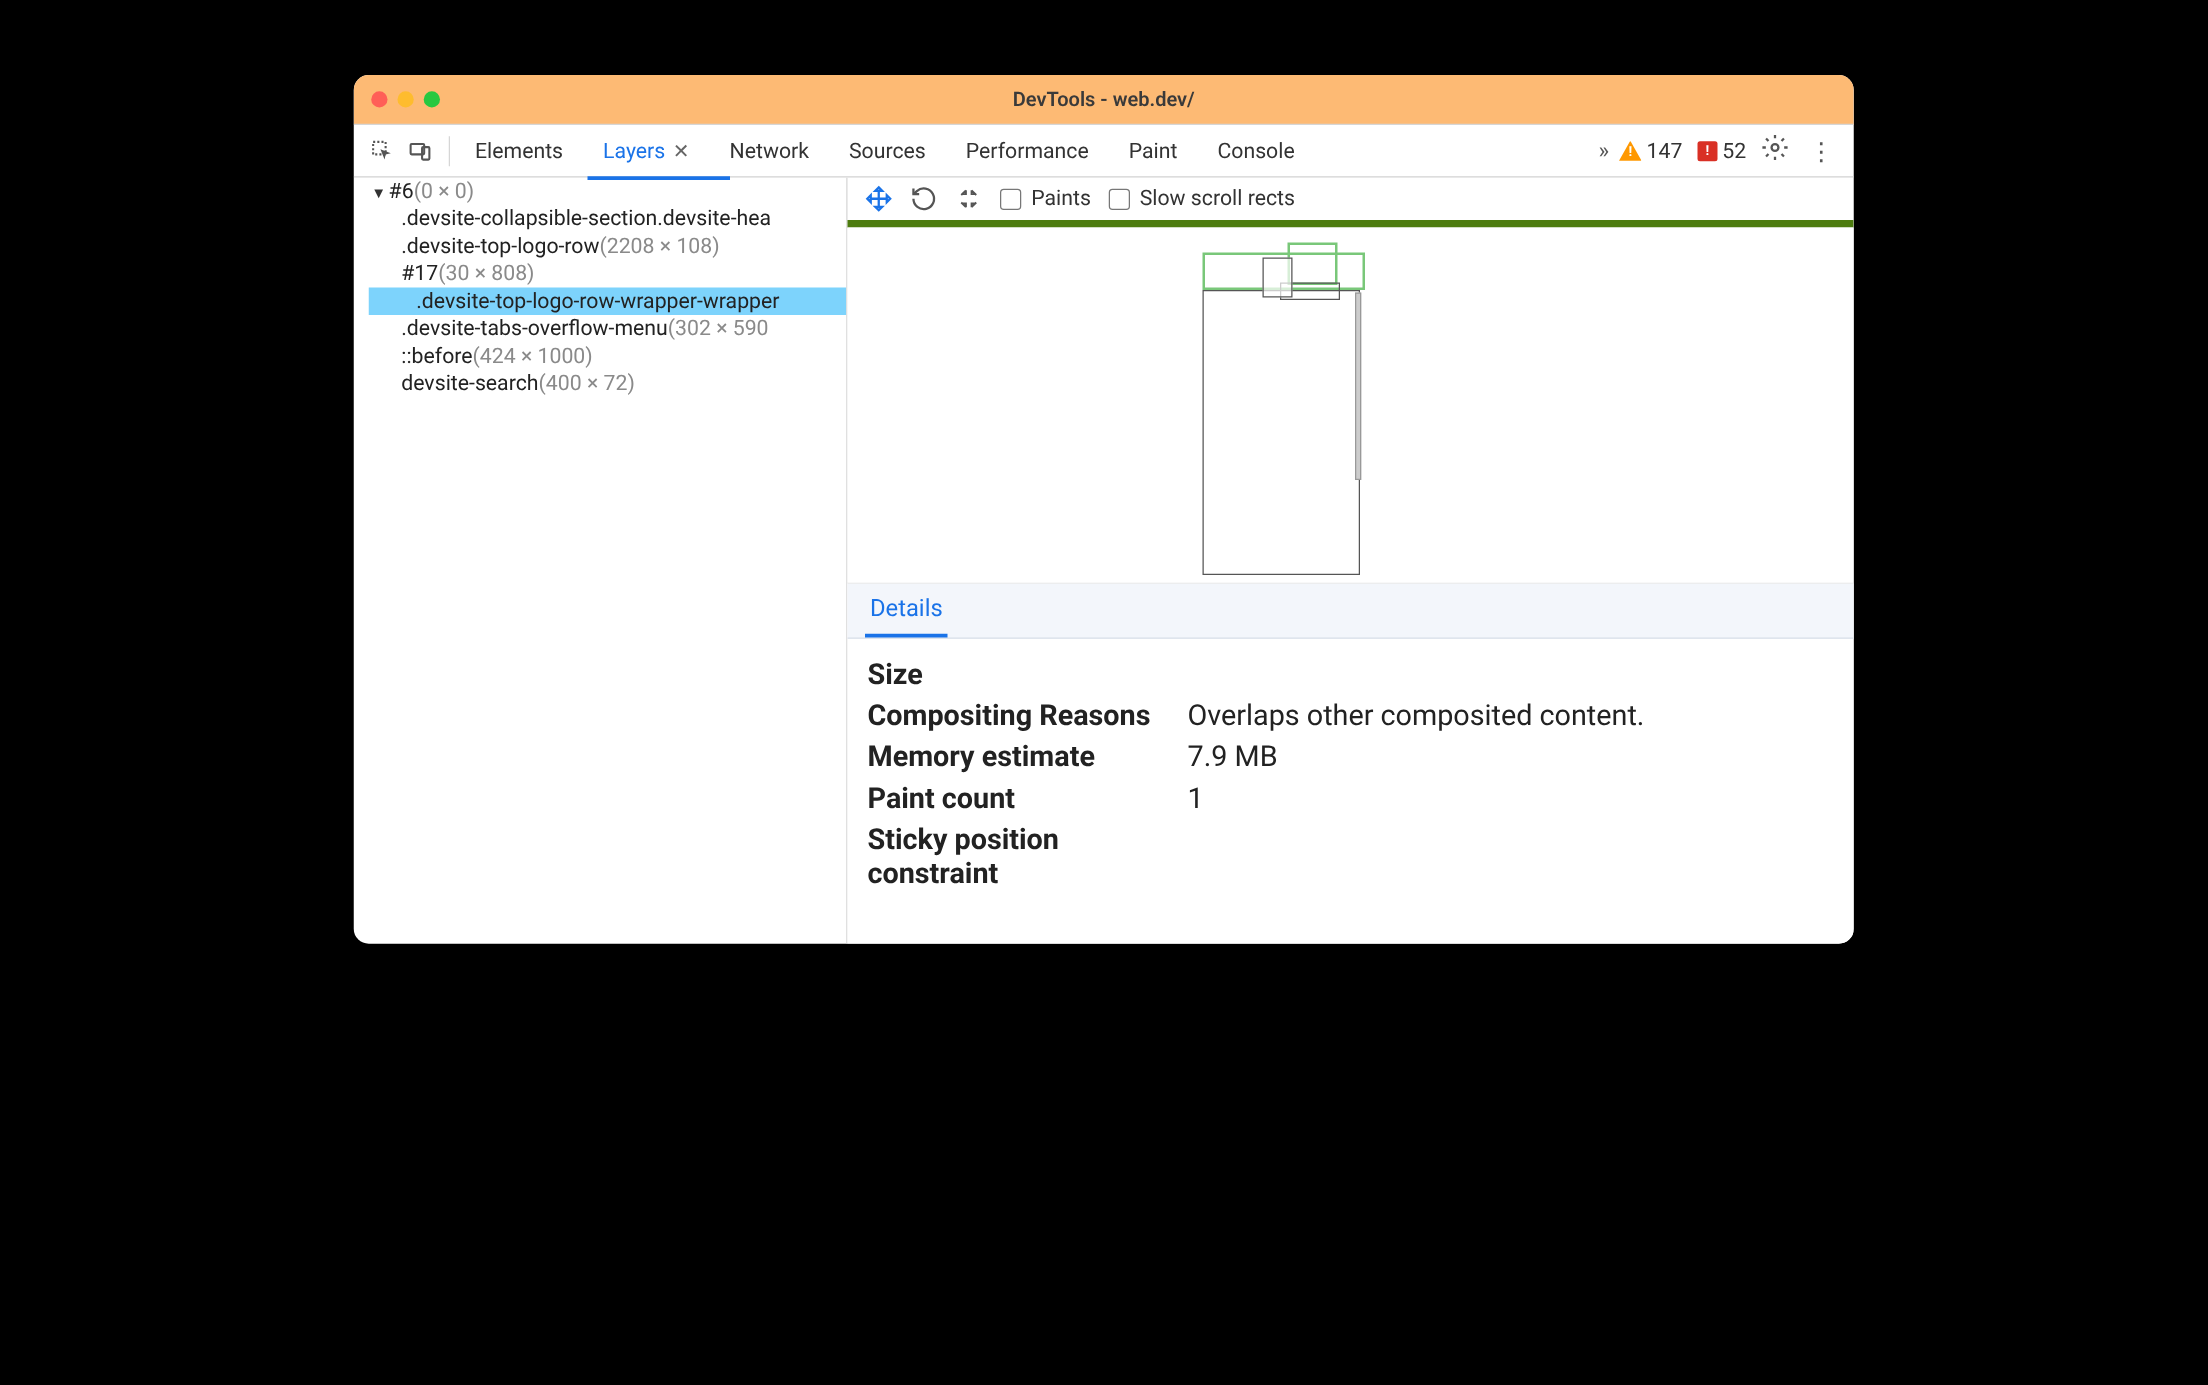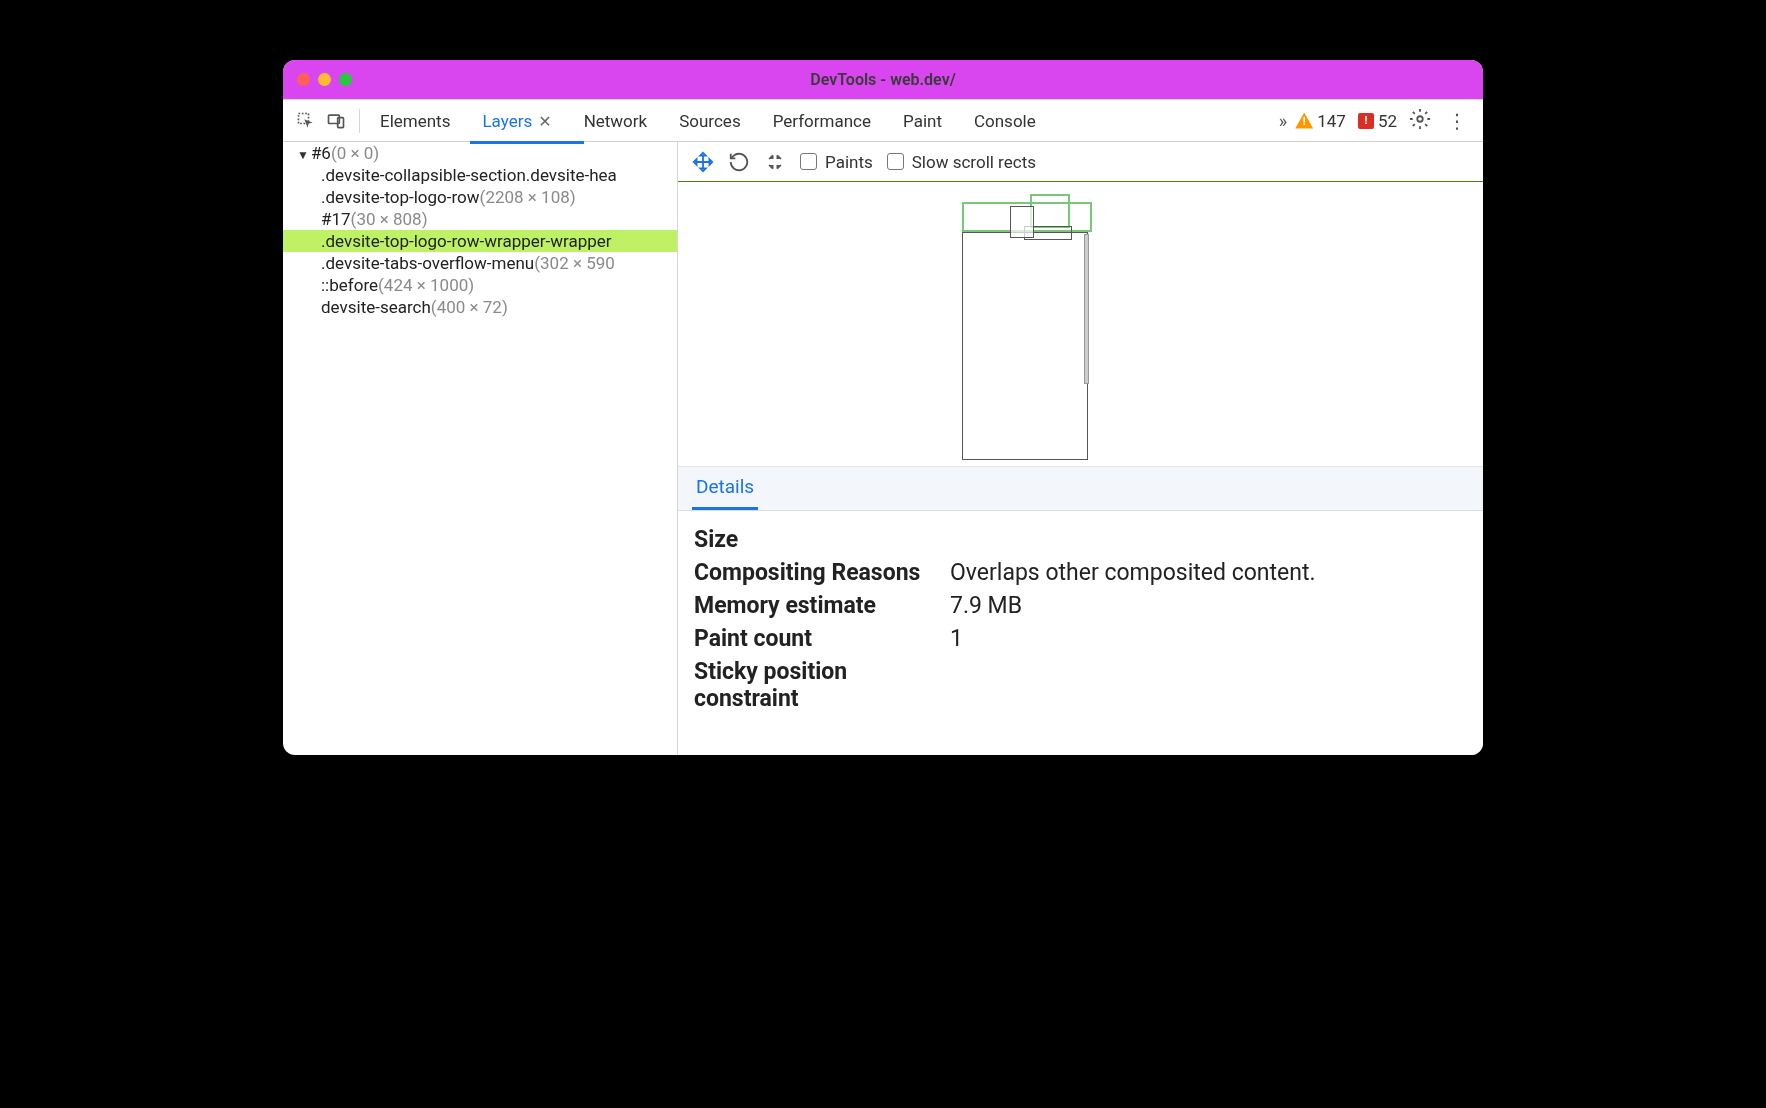--- a/index.html
+++ b/index.html
@@ -17,21 +17,21 @@
     height: 695px;
     background: #fff;
     border-radius: 12px;
     box-shadow: 0 20px 60px rgba(0,0,0,0.5);
     overflow: hidden;
     display: flex;
     flex-direction: column;
   }
   .titlebar {
     height: 40px;
-    background: #d946ef;
+    background: #fdba74;
     border-bottom: 1px solid #d6d6d6;
     display: flex;
     align-items: center;
     position: relative;
   }
   .traffic-lights {
     display: flex;
     gap: 8px;
     padding-left: 14px;
   }
@@ -112,21 +112,21 @@
     overflow: hidden;
     display: flex;
   }
   .tree-content { flex: 1; overflow: hidden; }
   .tree-row {
     padding: 1px 4px 1px 14px;
     white-space: nowrap;
     cursor: pointer;
   }
   .tree-row.indent { padding-left: 38px; }
-  .tree-row.selected { background: #bef264; }
+  .tree-row.selected { background: #7dd3fc; margin-left: 12px; }
   .tree-caret { display: inline-block; transform: rotate(0deg); margin-right: 2px; font-size: 12px; color: #333; }
   .tname { color: #222; }
   .tdim { color: #8a8a8a; }
   .scrollbar-track {
     height: 14px;
     background: #f3f3f3;
     position: relative;
   }
   .scrollbar-thumb {
     position: absolute; left: 4px; top: 2px;
@@ -134,21 +134,21 @@
     background: #c6c6c6; border-radius: 5px;
   }
 
   .right-pane {
     flex: 1;
     display: flex;
     flex-direction: column;
   }
   .viewer-toolbar {
     height: 40px;
-    border-bottom: 1px solid #4d7c0f;
+    border-bottom: 6px solid #4d7c0f;
     display: flex;
     align-items: center;
     gap: 14px;
     padding: 0 14px;
     font-size: 17px;
     color: #333;
   }
   .vt-icon { width: 22px; height: 22px; display: flex; align-items: center; justify-content: center; color: #555; }
   .vt-icon.move { color: #1a73e8; }
   .checkbox {

